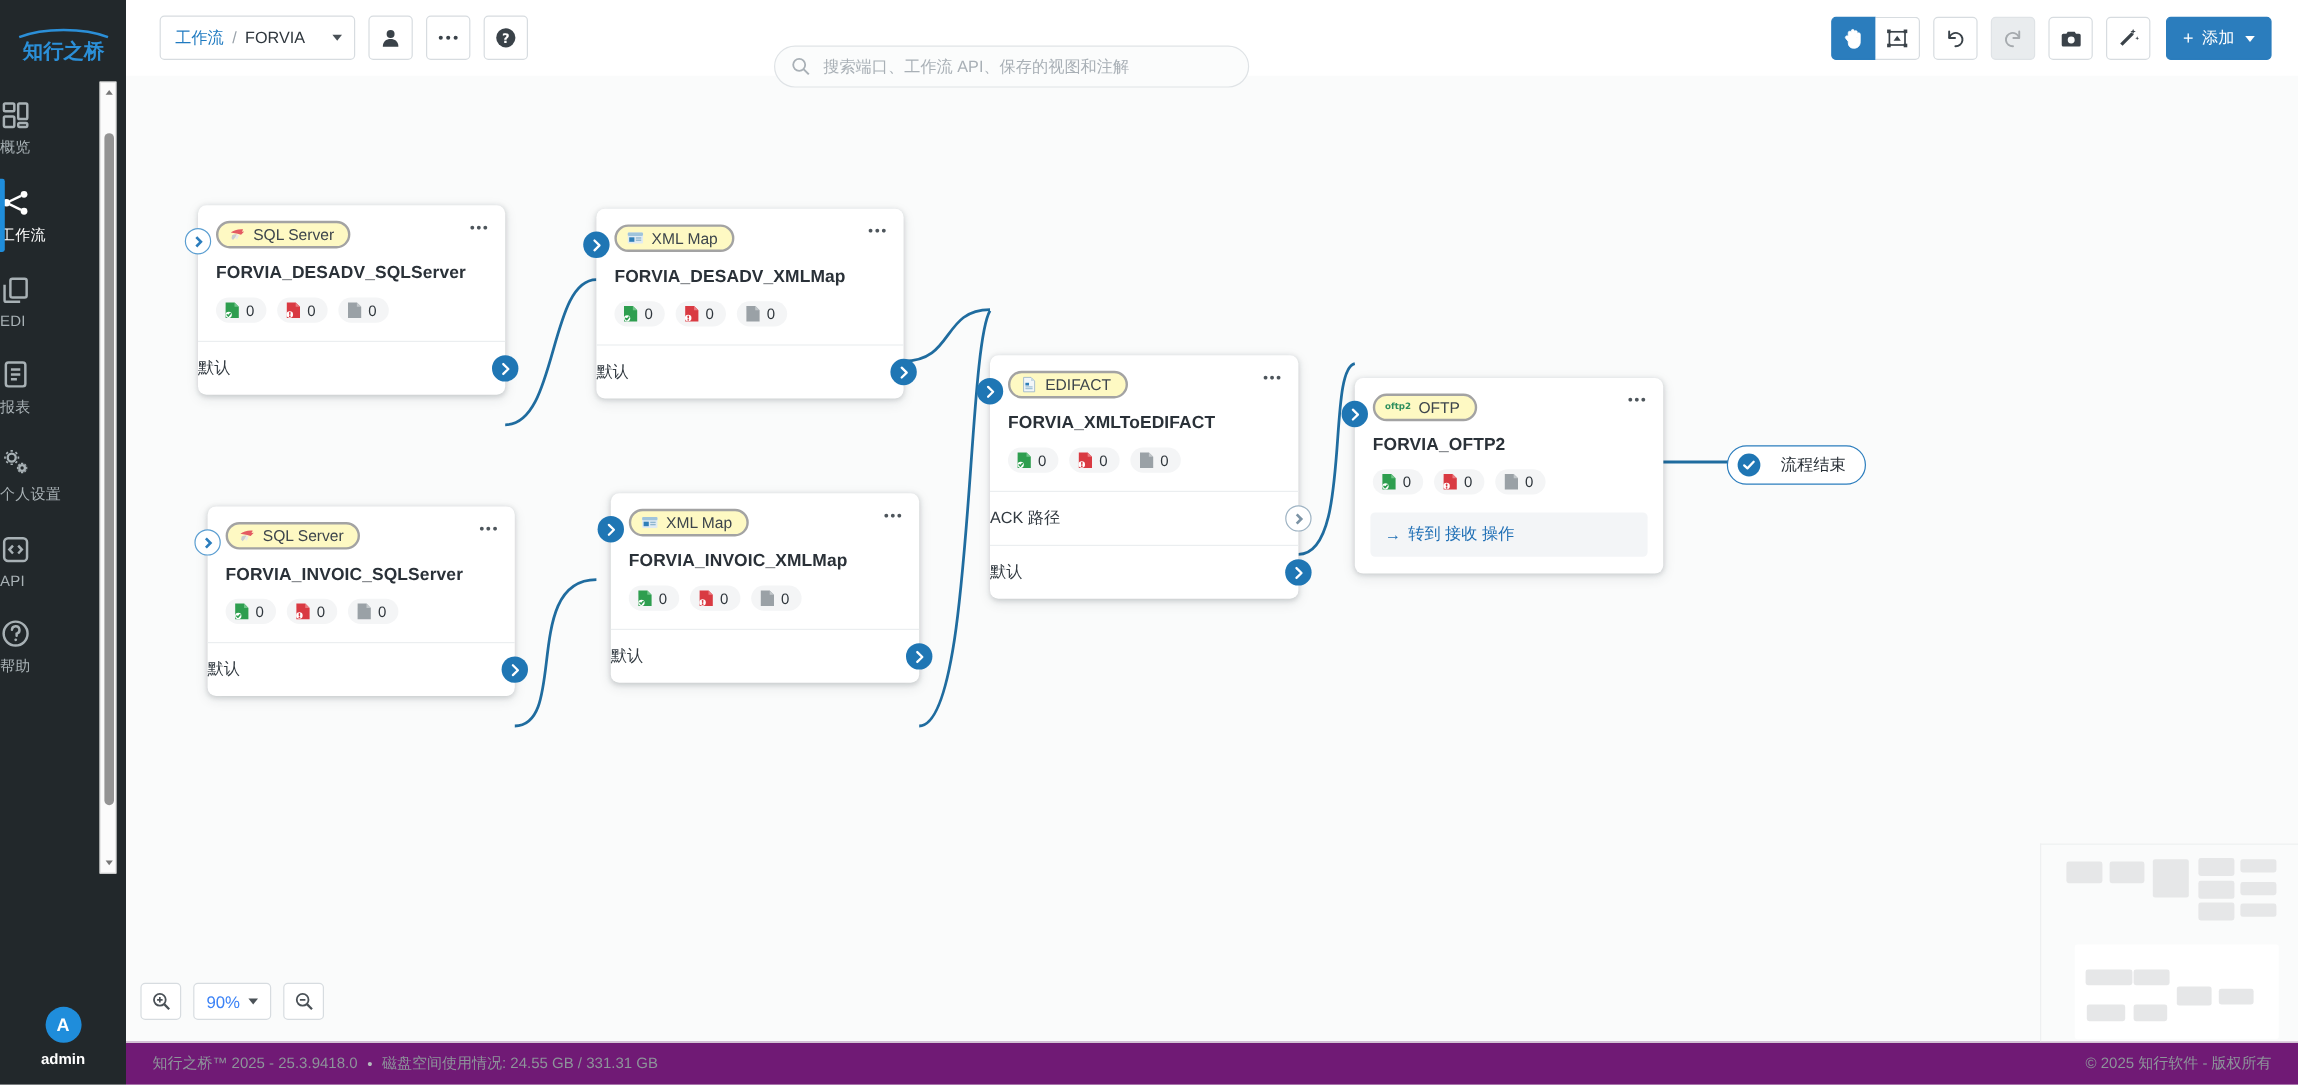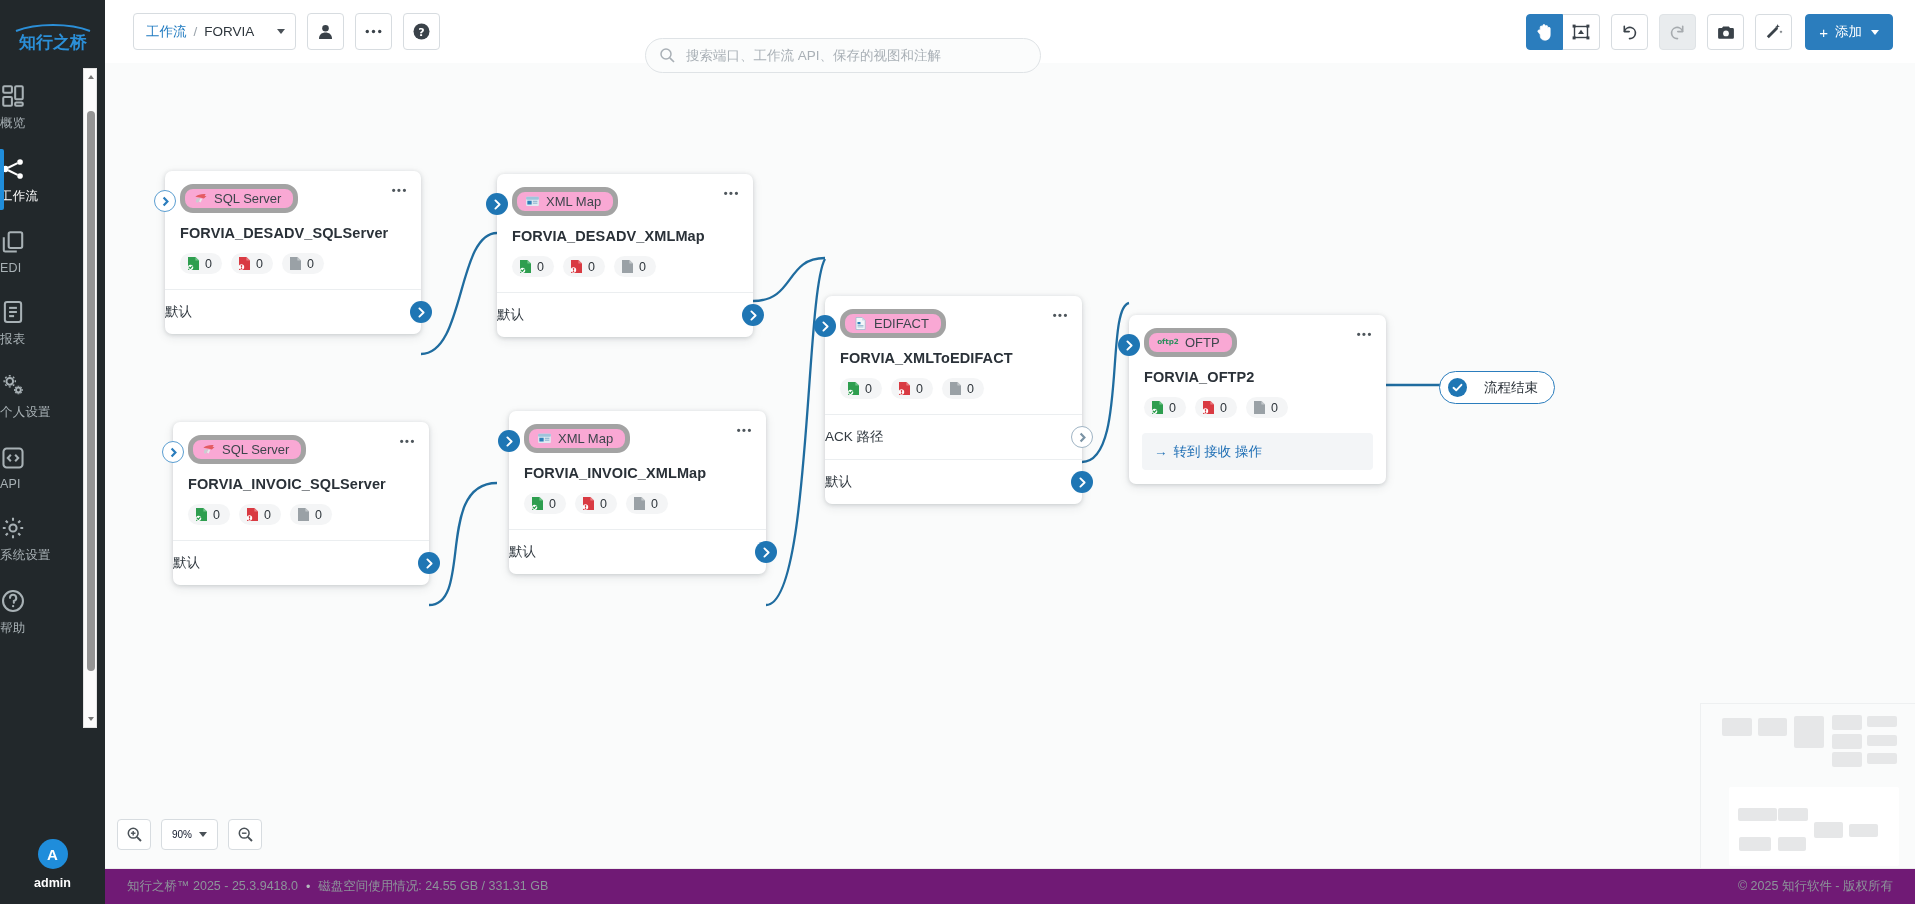--- a/index.html
+++ b/index.html
@@ -117,21 +117,21 @@
   #edges { position:absolute; left:0; top:0; width:1810px; height:805px; }
 
   .node {
     position:absolute; background:#ffffff; border-radius:7px;
     box-shadow:0 1px 4px rgba(30,40,50,.17), 0 3px 11px rgba(30,40,50,.09);
     z-index:5;
   }
   .node-head { padding:13px 15px 0 15px; position:relative; }
   .type-pill {
     display:inline-flex; align-items:center; gap:6px;
-    border:5px solid #a3a3a3; border-radius:13px; background:#f9a8d4;
+    border:2px solid #a3a3a3; border-radius:13px; background:#fef9c3;
     padding:2px 12px 2px 8px; font-size:13px; color:#3d454c;
   }
   .type-pill .tico { width:15px; height:15px; display:block; }
   .dots {
     position:absolute; right:13px; top:14px; cursor:pointer;
     letter-spacing:1.6px; color:#4d555b; font-size:14px; line-height:1;
     font-weight:bold;
   }
   .node-title {
     margin:12px 15px 0 15px; font-size:14.5px; font-weight:bold; color:#2a3138;
@@ -172,21 +172,21 @@
   #end-node .check {
     width:19px;height:19px;border-radius:50%;background:#1f76b4;
     display:flex;align-items:center;justify-content:center;
   }
   #end-label { font-size:13.5px; color:#2a3138; }
 
   
   #zoomctl { position:absolute; left:12px; bottom:18px; display:flex; gap:10px; z-index:20; }
   #zoomctl .btn { height:31px; }
   #zoomctl .zb { width:34px; padding:0; }
-  #zoom-level { padding:0 10px; gap:7px; display:flex; align-items:center; font-size:10px; color:#0f172a; }
+  #zoom-level { padding:0 10px; gap:7px; display:flex; align-items:center; font-size:14px; color:#3b82f6; }
 
   
   #minimap {
     position:absolute; right:0; bottom:0; width:215px; height:165px;
     background:#fafbfb; border-left:1px solid #eef0f1; border-top:1px solid #eef0f1;
     overflow:hidden; z-index:15;
   }
   .mm-box { position:absolute; background:#e6e7e8; border-radius:2px; }
   #mm-view { position:absolute; background:#ffffff; border-radius:2px; }
 
@@ -268,29 +268,20 @@
           <span class="nav-label">个人设置</span>
         </div>
         <div class="nav-item">
           <span class="nav-icon">
             <svg viewBox="0 0 24 24" fill="none" stroke="currentColor" stroke-width="1.9">
               <rect x="3.2" y="3.2" width="17.6" height="17.6" rx="3"></rect>
               <path d="M10 9 L7.2 12 L10 15M14 9 L16.8 12 L14 15"></path>
             </svg>
           </span>
           <span class="nav-label">API</span>
-        </div>
-        <div class="nav-item">
-          <span class="nav-icon">
-            <svg viewBox="0 0 24 24" fill="none" stroke="currentColor" stroke-width="1.9">
-              <circle cx="12" cy="12" r="3.3"></circle>
-              <path d="M12 2.6v2.6M12 18.8v2.6M2.6 12h2.6M18.8 12h2.6M5.3 5.3l1.9 1.9M16.8 16.8l1.9 1.9M18.7 5.3l-1.9 1.9M7.2 16.8l-1.9 1.9"></path>
-            </svg>
-          </span>
-          <span class="nav-label">系统设置</span>
         </div>
         <div class="nav-item">
           <span class="nav-icon">
             <svg viewBox="0 0 24 24" fill="none" stroke="currentColor" stroke-width="1.9">
               <circle cx="12" cy="12" r="9.2"></circle>
               <path d="M9.2 9.1a2.9 2.9 0 1 1 3.6 2.9v1.6" stroke-linecap="round"></path>
               <circle cx="12.1" cy="16.8" r="1.05" fill="currentColor" stroke="none"></circle>
             </svg>
           </span>
           <span class="nav-label">帮助</span>

